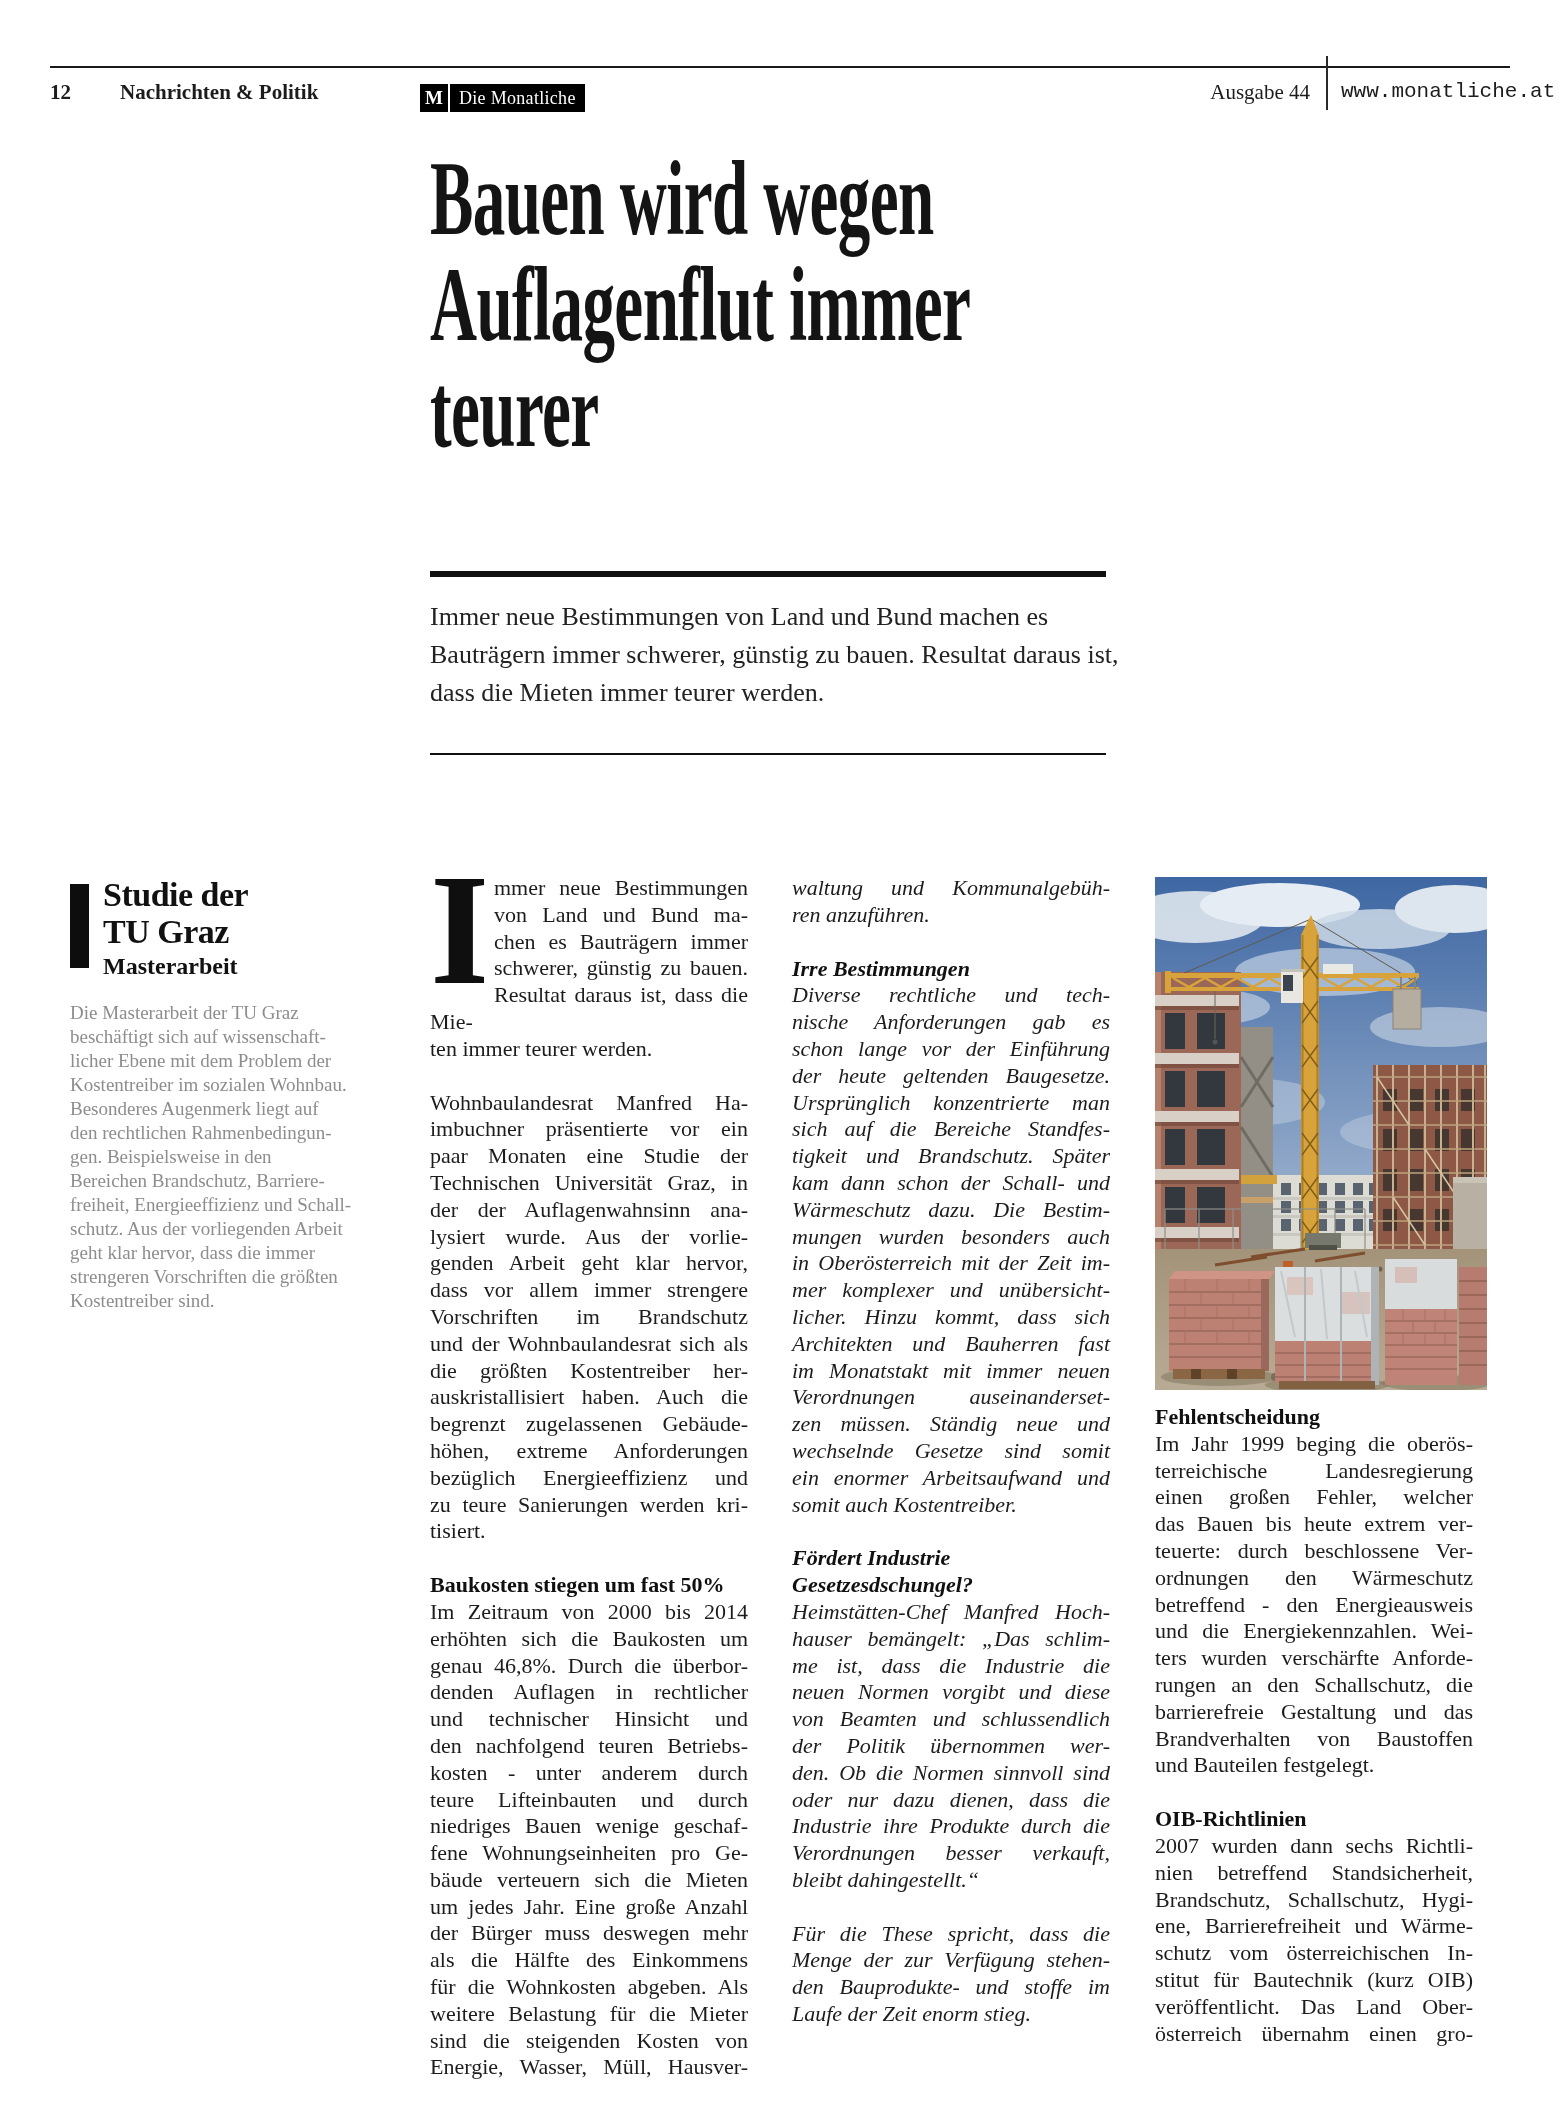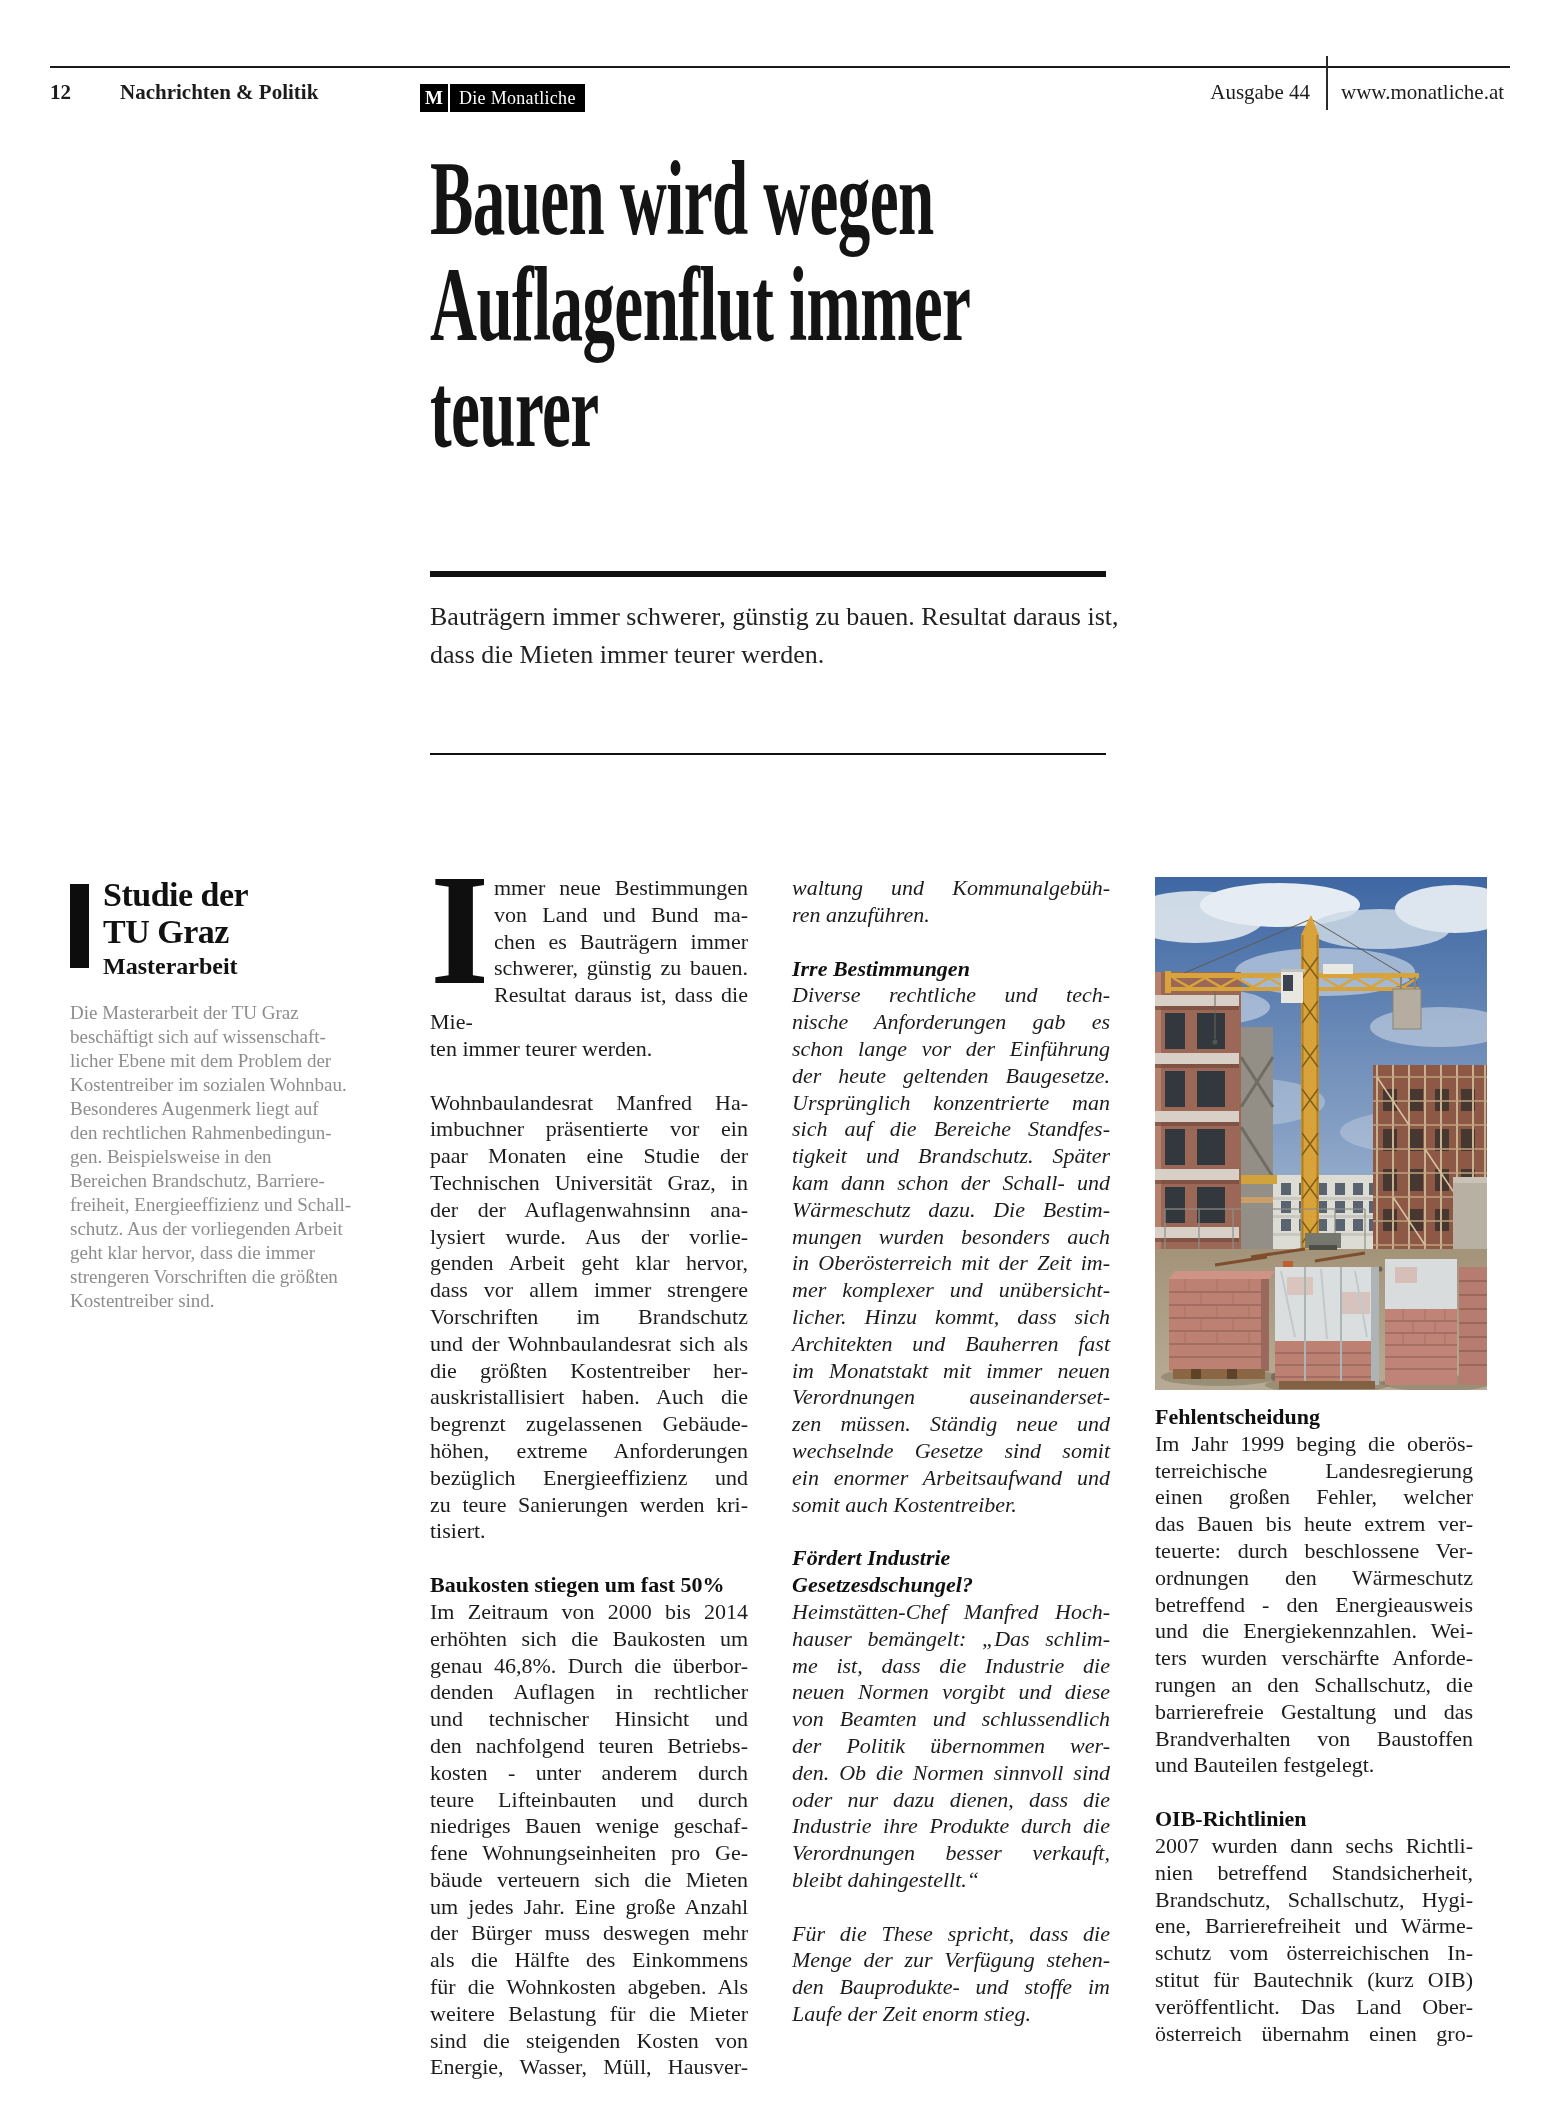--- a/index.html
+++ b/index.html
@@ -10,21 +10,21 @@
   
   .header-rule{position:absolute;left:50px;top:66px;width:1460px;height:2px;background:#1a1a1a;}
   .page-number{position:absolute;left:50px;top:80px;font-size:21px;font-weight:700;}
   .section-title{position:absolute;left:120px;top:80px;font-size:21px;font-weight:700;}
   .logo{position:absolute;left:420px;top:84px;height:28px;display:flex;align-items:stretch;background:#000;}
   .logo-m{width:28px;display:flex;align-items:center;justify-content:center;color:#fff;
           font-weight:700;font-size:19px;border-right:2px solid #fff;}
   .logo-name{display:flex;align-items:center;padding:0 9px;color:#fff;font-weight:400;font-size:18px;letter-spacing:.3px;}
   .issue-label{position:absolute;right:249px;top:80px;font-size:21px;}
   .header-divider{position:absolute;left:1326px;top:56px;width:2px;height:54px;background:#2a2a2a;}
-  .website-url{position:absolute;left:1341px;top:80px;font-size:21px;}
+  .website-url{position:absolute;left:1341px;top:80px;font-size:21px;font-family:Liberation Mono, monospace;}
   
   .headline{position:absolute;left:430px;top:146px;width:1140px;}
   .headline-line{
     font-size:105px;line-height:106px;font-weight:700;color:#141414;letter-spacing:-1px;
     transform:scaleX(.62);transform-origin:0 0;white-space:nowrap;
   }
   .thick-rule{position:absolute;left:430px;top:571px;width:676px;height:6px;background:#111;}
   .standfirst{position:absolute;left:430px;top:598px;width:720px;}
   .standfirst-line{font-size:26px;line-height:38px;color:#222;}
   .standfirst-rule{position:absolute;left:430px;top:753px;width:676px;height:2px;background:#111;}
@@ -71,20 +71,21 @@
 
   <div class="headline">
       <div class="headline-line">Bauen wird wegen</div>
       <div class="headline-line">Auflagenflut immer</div>
       <div class="headline-line">teurer</div>
     </div>
 
   <div class="thick-rule"></div>
 
   <div class="standfirst">
+      <div class="standfirst-line">Immer neue Bestimmungen von Land und Bund machen es</div>
       <div class="standfirst-line">Bauträgern immer schwerer, günstig zu bauen. Resultat daraus ist,</div>
       <div class="standfirst-line">dass die Mieten immer teurer werden.</div>
     </div>
 
   <div class="standfirst-rule"></div>
 
   <div class="infobox-marker"></div>
   <div class="infobox-title">
       <div class="infobox-title-line">Studie der</div>
       <div class="infobox-title-line">TU Graz</div>

